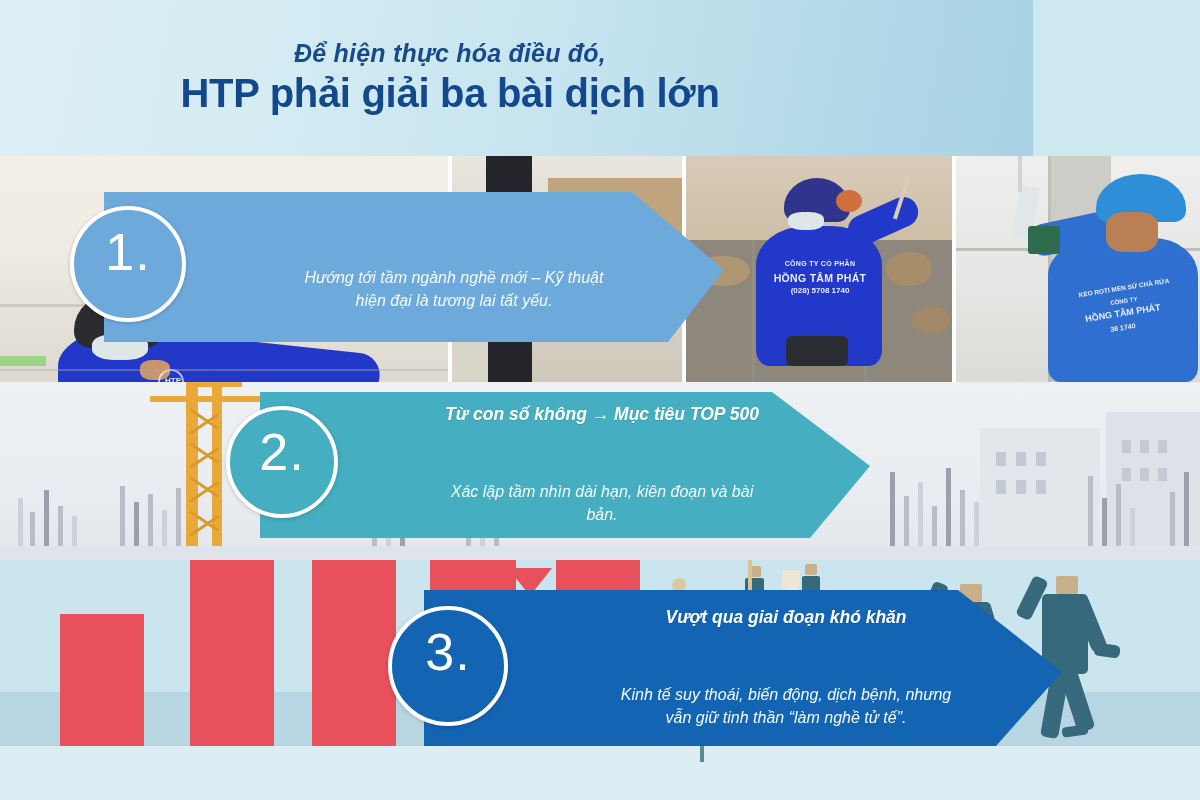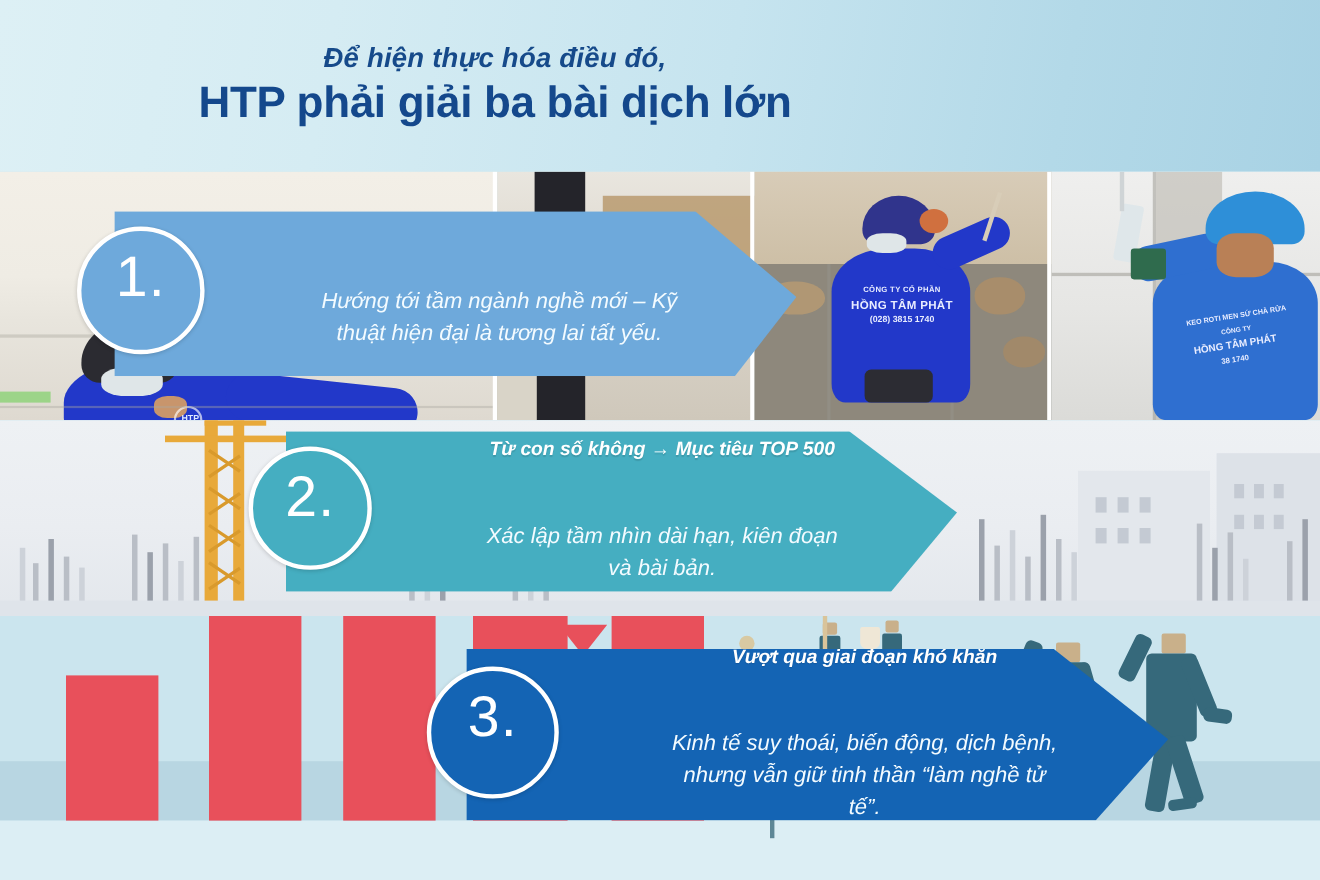--- a/index.html
+++ b/index.html
@@ -5,21 +5,21 @@
   * { margin:0; padding:0; box-sizing:border-box; }
   html,body { width:1200px; height:800px; overflow:hidden; }
   body {
     font-family:"Liberation Sans","DejaVu Sans",sans-serif;
     background:#cfe9f1;
   }
   .stage { position:relative; width:1200px; height:800px; overflow:hidden; }
 
   
   .header {
-    position:absolute; left:0; top:0; width:1200px; height:156px;
+    position:absolute; left:0; top:0; width:1033px; height:156px;
     background:linear-gradient(100deg,#ddf0f5 0%,#d5ecf3 25%,#c6e4ef 55%,#b3d9e8 80%,#a8d2e4 100%);
     overflow:hidden;
   }
   .header-inner {
     position:absolute; left:0; top:0; width:900px; height:156px;
     display:flex; flex-direction:column; align-items:center; justify-content:center;
   }
   .eyebrow {
     font-size:25px; font-weight:bold; font-style:italic;
     color:#164a8a; letter-spacing:.2px; line-height:1.1;
@@ -97,21 +97,21 @@
     border-radius:12px;
     display:flex; flex-direction:column; align-items:center; justify-content:center;
     text-align:center; color:#ffffff; padding:0 30px 0 120px;
   }
   .b-title {
     font-size:17.5px; font-weight:bold; font-style:italic;
     line-height:1.25; margin-bottom:10px; white-space:nowrap;
     text-shadow:0 1px 1px rgba(0,0,0,.12);
   }
   .b-sub {
-    font-size:20px; font-style:italic; line-height:1.45;
+    font-size:16px; font-style:italic; line-height:1.45;
     color:#f3fbff; max-width:330px;margin-top:44px;
   }
   .badge {
     position:absolute; border-radius:50%;
     border:4px solid #ffffff;
     display:flex; align-items:flex-start; justify-content:center;
     color:#ffffff; font-weight:400;
     box-shadow:0 1px 4px rgba(0,0,0,.18);
   }
   .badge span { font-size:52px; line-height:1; padding-top:16px; letter-spacing:1px; }
@@ -162,21 +162,21 @@
         <div class="rough" style="left:226px;top:150px;width:38px;height:28px;background:#a98a62;opacity:.7;"></div>
         <div class="tile-line" style="left:66px;top:84px;width:3px;height:142px;"></div>
         <div class="tile-line" style="left:178px;top:84px;width:3px;height:142px;"></div>
         <div class="w-body shirt-blue" style="left:70px;top:70px;width:126px;height:140px;border-radius:40% 40% 10% 10%/28% 28% 12% 12%;"></div>
         <div class="w-arm shirt-blue" style="left:160px;top:50px;width:74px;height:30px;transform:rotate(-24deg);"></div>
         <div class="w-cap cap-navy" style="left:98px;top:22px;width:66px;height:44px;"></div>
         <div style="position:absolute;left:150px;top:34px;width:26px;height:22px;background:#d0703f;border-radius:50%;"></div>
         <div class="mask" style="left:102px;top:56px;width:36px;height:18px;"></div>
         <div class="shirt-text" style="left:76px;top:104px;width:116px;font-size:7px;letter-spacing:.3px;">CÔNG TY CỔ PHẦN</div>
         <div class="shirt-text" style="left:76px;top:116px;width:116px;font-size:10.5px;letter-spacing:.3px;">HỒNG TÂM PHÁT</div>
-        <div class="shirt-text" style="left:76px;top:130px;width:116px;font-size:8px;">(028) 3815 1740</div>
+        <div class="shirt-text" style="left:76px;top:130px;width:116px;font-size:8px;">(028) 5708 1740</div>
         <div style="position:absolute;left:100px;top:180px;width:62px;height:30px;background:#2c2c33;border-radius:6px;"></div>
         <div class="f-pole" style="left:214px;top:18px;height:46px;background:#d8cdb8;transform:rotate(18deg);"></div>
         <div class="ph-sep" style="right:0;"></div>
       </div>
 
       <div class="ph ph4">
         <div class="tile-line" style="left:0;top:92px;width:244px;height:3px;"></div>
         <div class="tile-line" style="left:92px;top:0;width:3px;height:226px;"></div>
         <div style="position:absolute;left:95px;top:0;width:60px;height:226px;background:#b6b2aa;opacity:.55;"></div>
         <div class="w-body shirt-blue2" style="left:92px;top:82px;width:150px;height:144px;border-radius:36% 30% 8% 8%/26% 26% 10% 10%;"></div>

